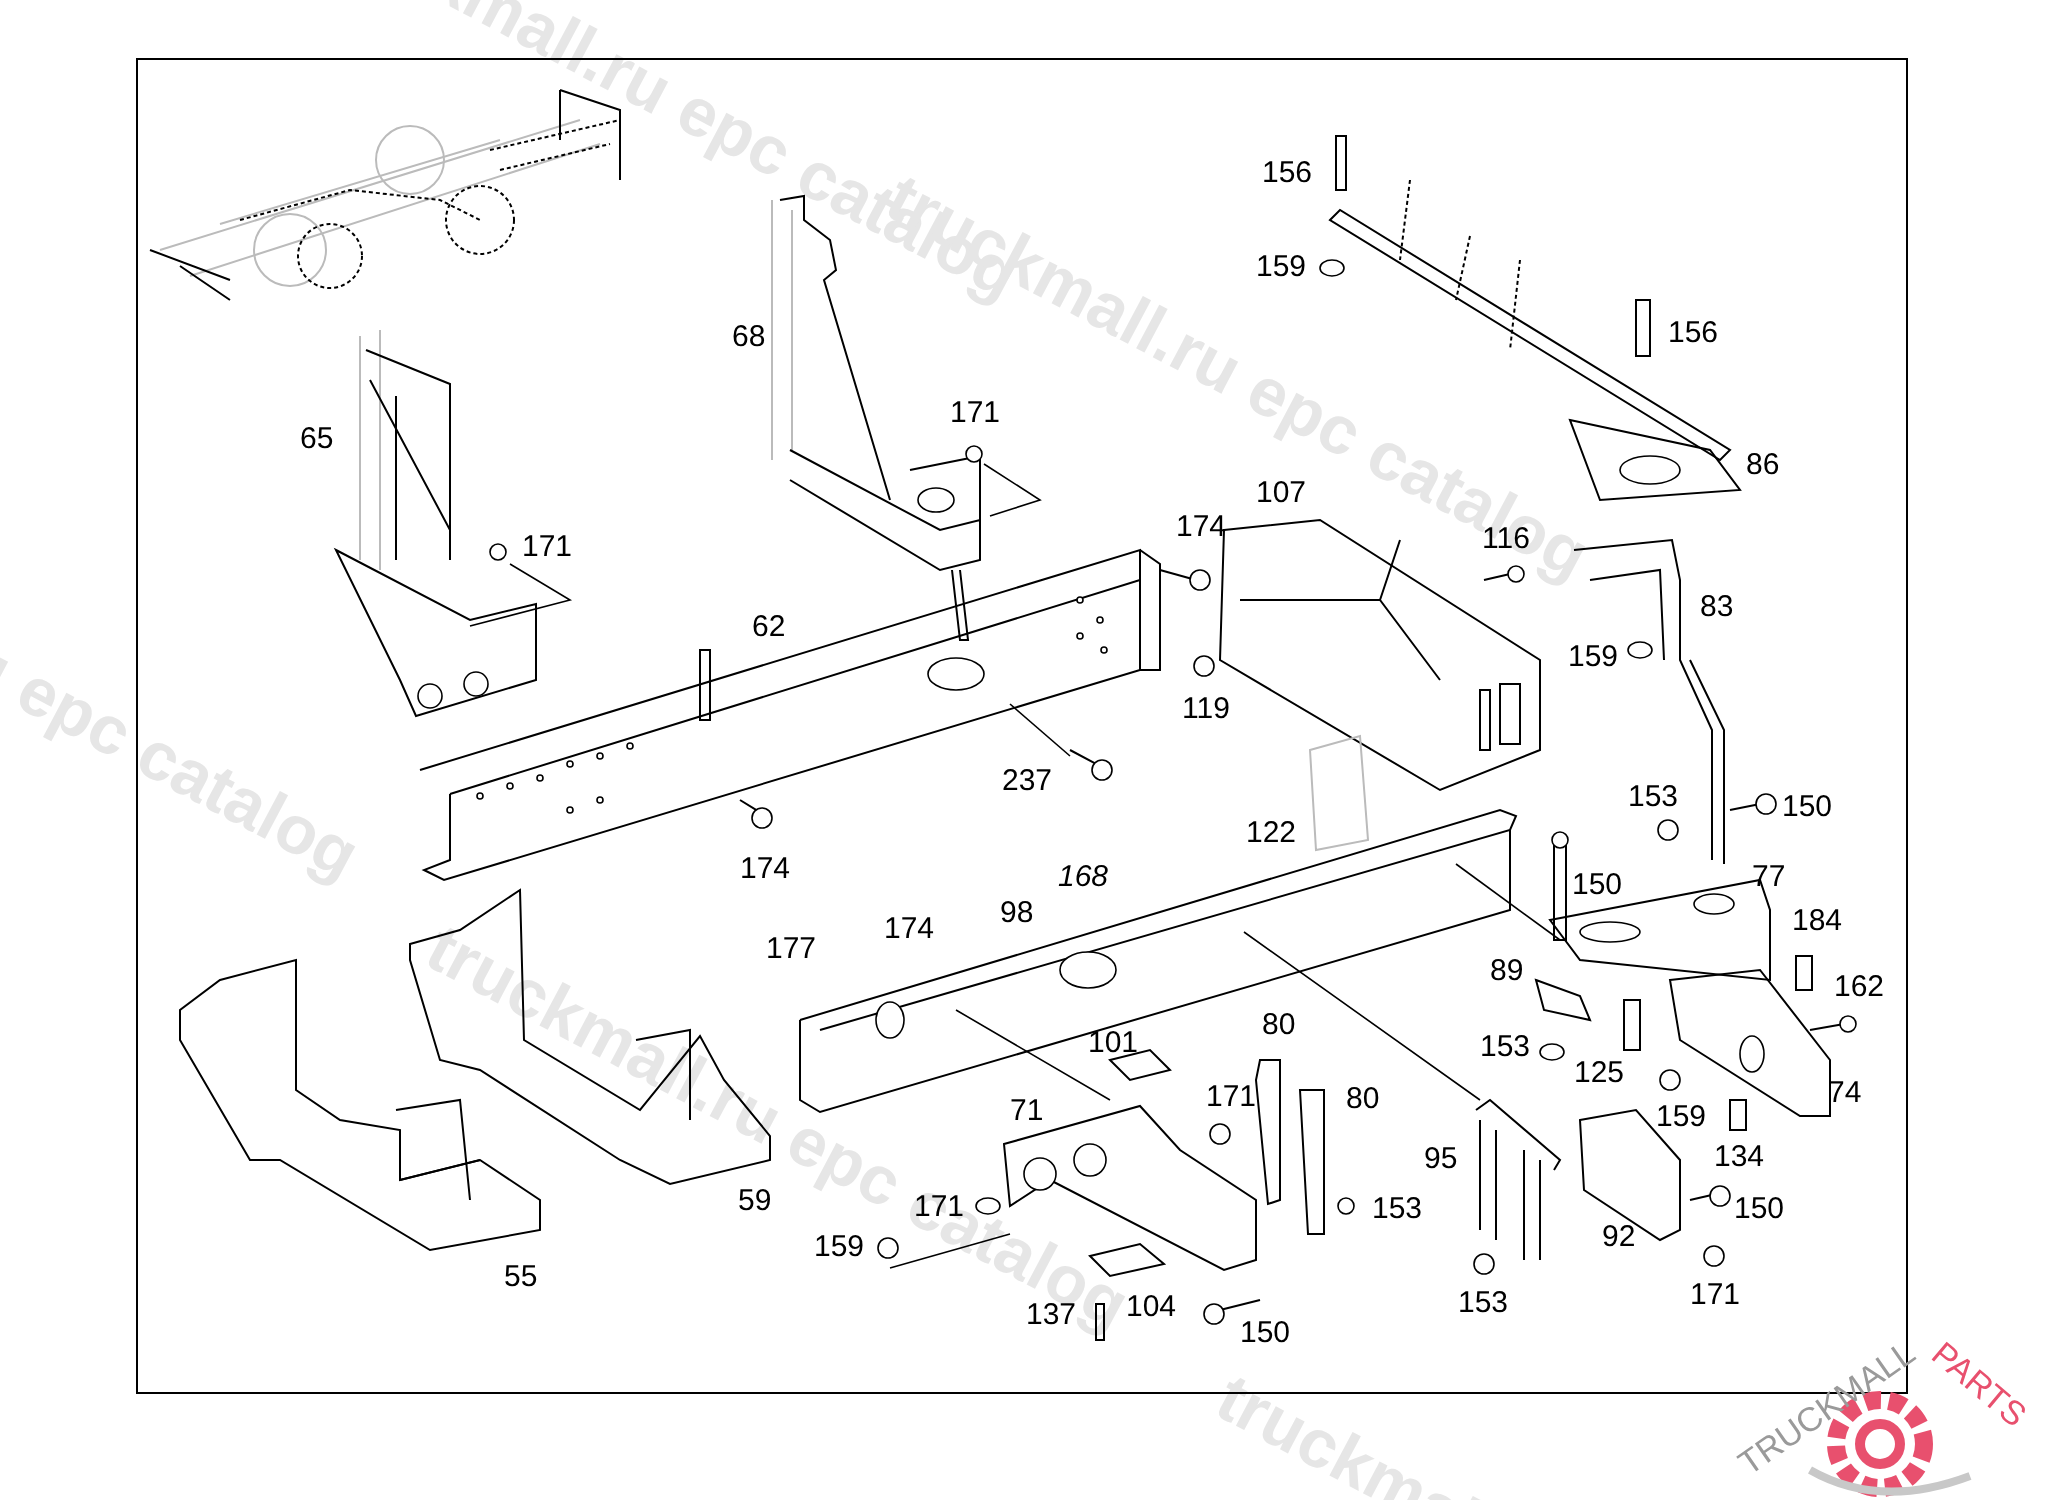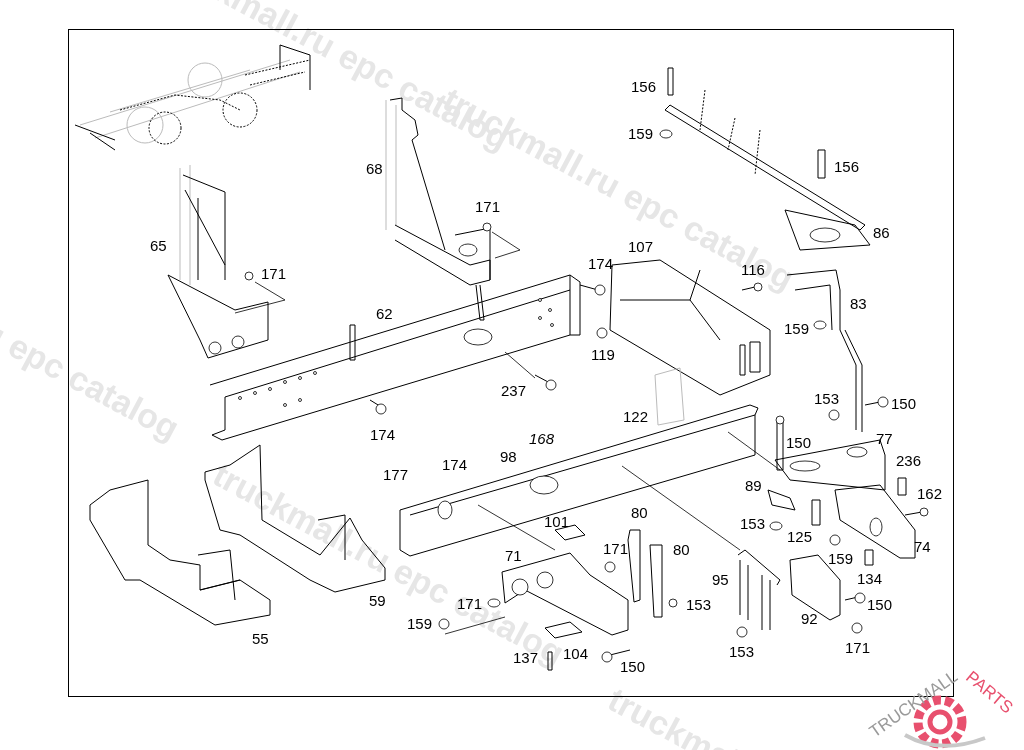--- a/index.html
+++ b/index.html
@@ -179,41 +179,41 @@
     <path class="p" d="M318 520 L345 515 L345 560"></path>
   </g>
 </svg>
 
 <span class="lbl" style="left:631px;top:79px;">156</span>
 <span class="lbl" style="left:628px;top:126px;">159</span>
 <span class="lbl" style="left:834px;top:159px;">156</span>
 <span class="lbl" style="left:873px;top:225px;">86</span>
 <span class="lbl" style="left:366px;top:161px;">68</span>
 <span class="lbl" style="left:475px;top:199px;">171</span>
-<span class="lbl" style="left:150px;top:238px;">65</span>
+<span class="lbl" style="left:150px;top:212px;">65</span>
 <span class="lbl" style="left:261px;top:266px;">171</span>
 <span class="lbl" style="left:376px;top:306px;">62</span>
 <span class="lbl" style="left:588px;top:256px;">174</span>
 <span class="lbl" style="left:628px;top:239px;">107</span>
 <span class="lbl" style="left:741px;top:262px;">116</span>
 <span class="lbl" style="left:850px;top:296px;">83</span>
 <span class="lbl" style="left:784px;top:321px;">159</span>
 <span class="lbl" style="left:591px;top:347px;">119</span>
 <span class="lbl" style="left:501px;top:383px;">237</span>
 <span class="lbl" style="left:370px;top:427px;">174</span>
 <span class="lbl" style="left:623px;top:409px;">122</span>
 <span class="lbl" style="left:814px;top:391px;">153</span>
 <span class="lbl" style="left:891px;top:396px;">150</span>
 <span class="lbl" style="left:529px;top:431px;font-style:italic;">168</span>
 <span class="lbl" style="left:786px;top:435px;">150</span>
 <span class="lbl" style="left:876px;top:431px;">77</span>
 <span class="lbl" style="left:383px;top:467px;">177</span>
 <span class="lbl" style="left:442px;top:457px;">174</span>
 <span class="lbl" style="left:500px;top:449px;">98</span>
-<span class="lbl" style="left:896px;top:453px;">236</span>
+<span class="lbl" style="left:896px;top:453px;">184</span>
 <span class="lbl" style="left:745px;top:478px;">89</span>
 <span class="lbl" style="left:917px;top:486px;">162</span>
 <span class="lbl" style="left:544px;top:514px;">101</span>
 <span class="lbl" style="left:631px;top:505px;">80</span>
 <span class="lbl" style="left:740px;top:516px;">153</span>
 <span class="lbl" style="left:787px;top:529px;">125</span>
 <span class="lbl" style="left:914px;top:539px;text-align:right;">74</span>
 <span class="lbl" style="left:603px;top:541px;">171</span>
 <span class="lbl" style="left:673px;top:542px;">80</span>
 <span class="lbl" style="left:505px;top:548px;">71</span>

